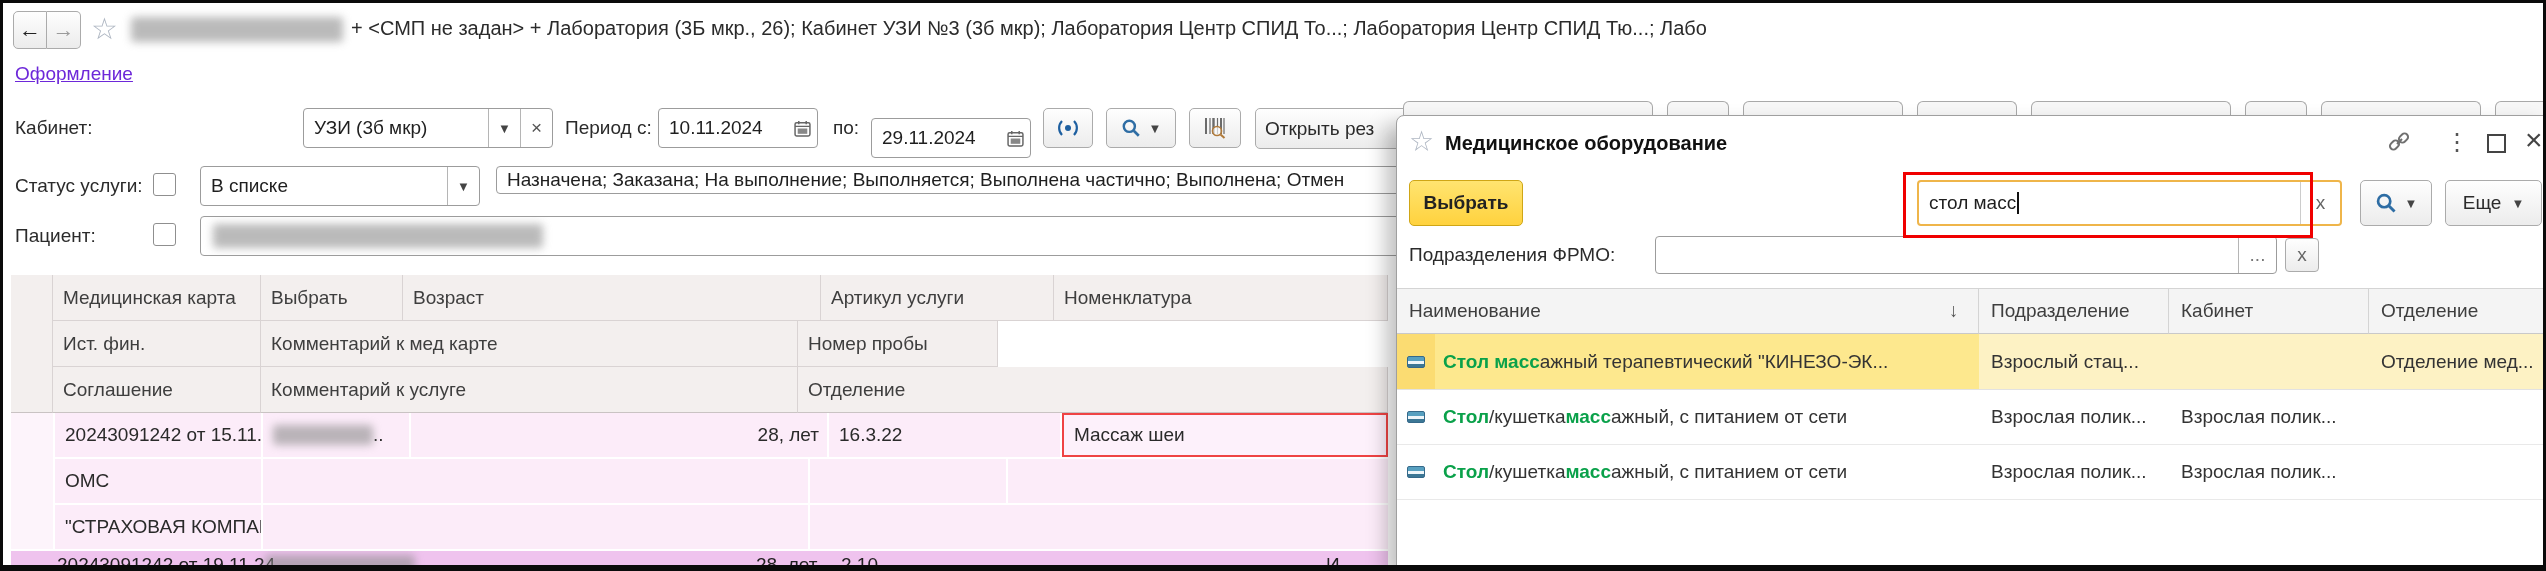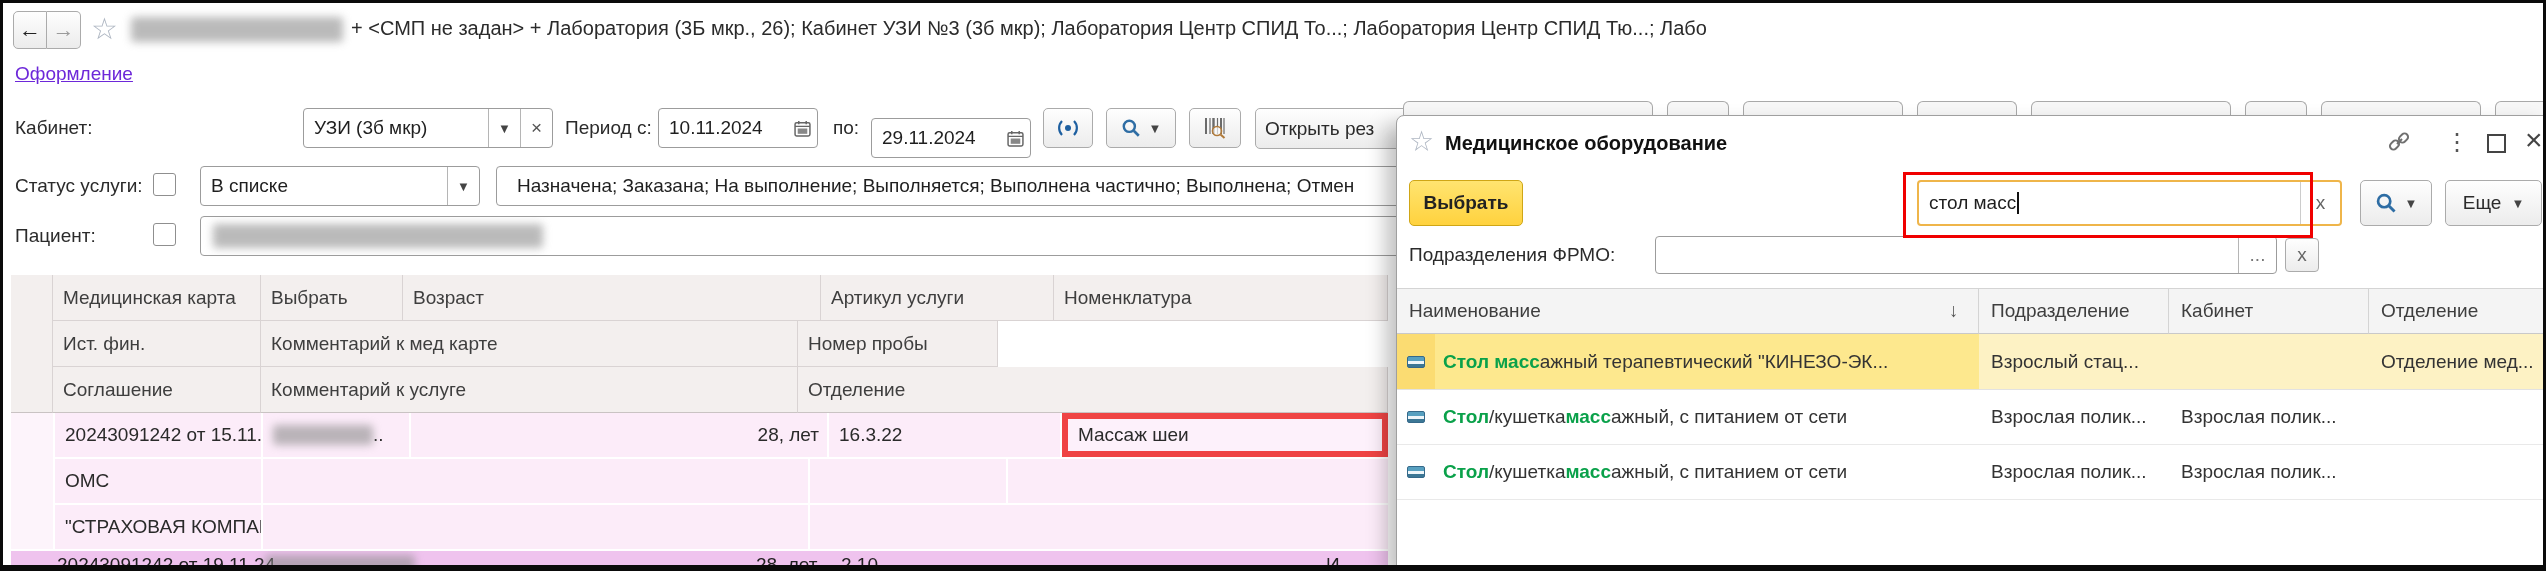--- a/index.html
+++ b/index.html
@@ -118,21 +118,21 @@
   <div class="abs btn" style="left:1252px;top:105px;width:170px;height:41px;justify-content:flex-start;padding-left:9px;">Открыть рез</div>
 
   <div class="abs lbl" style="left:12px;top:172px;">Статус услуги:</div>
   <div class="abs chk" style="left:150px;top:170px;"></div>
   <div class="abs inp" style="left:197px;top:163px;width:280px;height:40px;">
     <span style="padding-left:10px;flex:1;">В списке</span>
     <span class="seg" style="width:32px;">
         <span class="arrow">▼</span>
       </span>
   </div>
-  <div class="abs inp" style="left:493px;top:163px;width:927px;height:40px;padding-left:20px;">
+  <div class="abs inp" style="left:493px;top:163px;width:927px;height:28px;padding-left:10px;">
     <span>Назначена; Заказана; На выполнение; Выполняется; Выполнена частично; Выполнена; Отмен</span>
   </div>
 
   <div class="abs lbl" style="left:12px;top:222px;">Пациент:</div>
   <div class="abs chk" style="left:150px;top:220px;"></div>
   <div class="abs inp" style="left:197px;top:213px;width:1223px;height:40px;">
     <span class="blur" style="margin-left:12px;width:330px;height:24px;"></span>
   </div>
 
   <div class="abs hcell" style="left:8px;top:272px;width:42px;height:138px;border-bottom:1px solid #c9c3c3;"></div>
@@ -154,21 +154,21 @@
   <div class="abs" style="left:8px;top:410px;width:1377px;height:138px;background:#fff;">
     <div class="pcell abs" style="left:0;top:0;width:42px;height:136px;background:#fdf4fb;"></div>
 
     <div class="pcell abs" style="left:44px;top:0;width:206px;height:44px;">20243091242 от 15.11.24,...</div>
     <div class="pcell abs" style="left:252px;top:0;width:146px;height:44px;">
       <span class="blur" style="width:100px;height:20px;"></span>
       <span>..</span>
     </div>
     <div class="pcell abs" style="left:400px;top:0;width:416px;height:44px;justify-content:flex-end;padding-right:8px;">28, лет</div>
     <div class="pcell abs" style="left:818px;top:0;width:231px;height:44px;">16.3.22</div>
-    <div class="pcell abs" style="left:1051px;top:0;width:326px;height:44px;border:6px solid #ef4444;background:#fdf1fb;">Массаж шеи</div>
+    <div class="pcell abs" style="left:1051px;top:0;width:326px;height:44px;border:2px solid #ef4444;background:#fdf1fb;">Массаж шеи</div>
 
     <div class="pcell abs" style="left:44px;top:46px;width:206px;height:44px;">ОМС</div>
     <div class="pcell abs" style="left:252px;top:46px;width:545px;height:44px;"></div>
     <div class="pcell abs" style="left:799px;top:46px;width:196px;height:44px;"></div>
     <div class="pcell abs" style="left:997px;top:46px;width:380px;height:44px;"></div>
 
     <div class="pcell abs" style="left:44px;top:92px;width:206px;height:44px;">"СТРАХОВАЯ КОМПАНИ...</div>
     <div class="pcell abs" style="left:252px;top:92px;width:545px;height:44px;"></div>
     <div class="pcell abs" style="left:799px;top:92px;width:578px;height:44px;"></div>
   </div>

